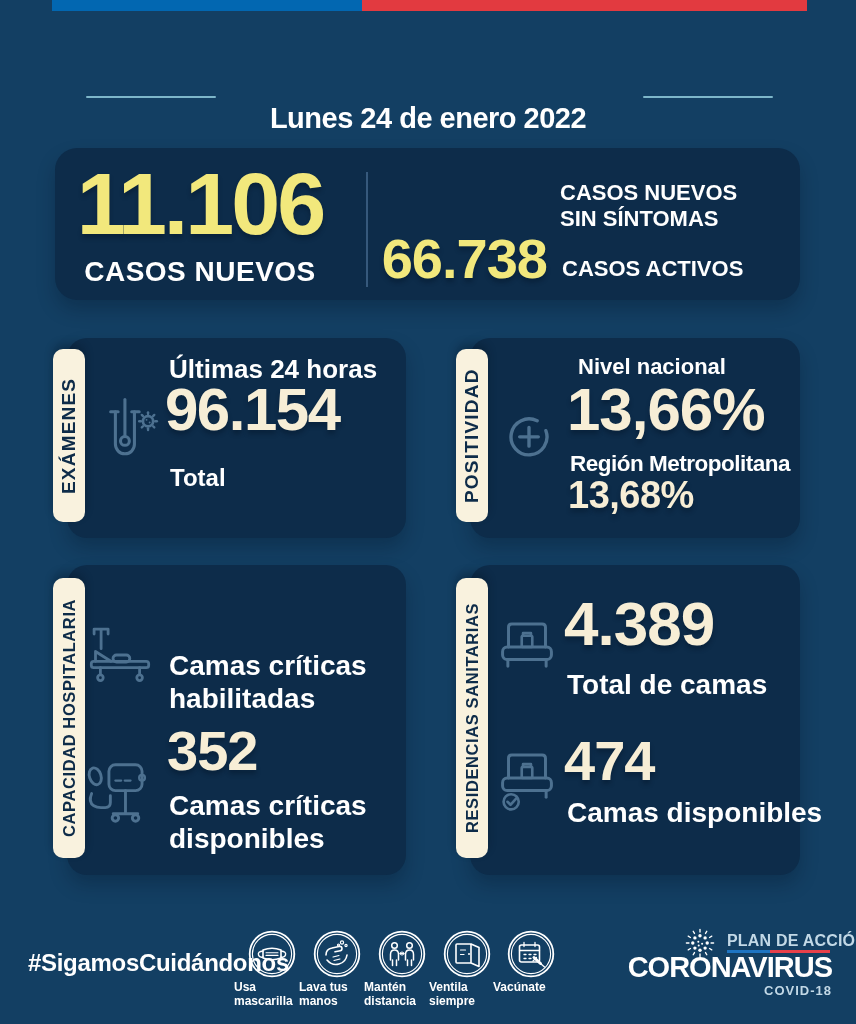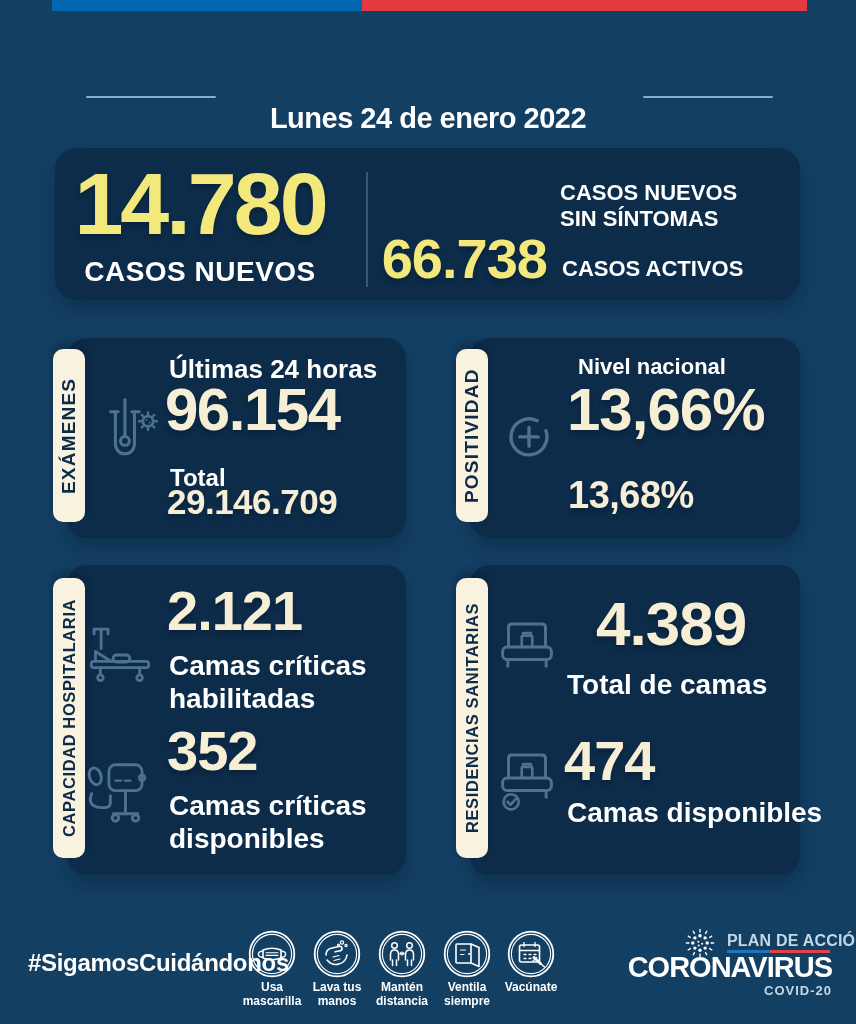--- a/index.html
+++ b/index.html
@@ -43,21 +43,21 @@
   .pre{white-space:pre-line;}
   .vdiv{position:absolute;left:311px;top:24px;width:2px;height:115px;background:var(--divider);}
   .right{text-align:right;}
   .center{text-align:center;}
   .icon-slate{color:var(--slate);position:absolute;}
   .icon-slate svg{width:100%;height:100%;}
   
   .hashtag{position:absolute;left:28px;top:949px;font-size:24px;color:var(--white);letter-spacing:-0.3px;}
   .measure{position:absolute;top:930px;width:76px;color:var(--white);}
   .measure svg{display:block;margin:0 auto;width:48px;height:48px;}
-  .measure .mlabel{display:block;margin-top:3px;text-align:center;font-size:12px;line-height:13.5px;color:var(--white);}
+  .measure .mlabel{display:block;margin-top:3px;font-size:12px;line-height:13.5px;color:var(--white);}
   .m0{left:234px;} .m1{left:299px;} .m2{left:364px;} .m3{left:429px;} .m4{left:493px;}
   .logo-virus{position:absolute;left:683px;top:926px;width:34px;height:34px;color:var(--white);}
   .logo-plan{position:absolute;left:727px;top:932px;font-size:16px;color:var(--muted);letter-spacing:.2px;white-space:nowrap;}
   .logo-ul{position:absolute;top:950px;height:3px;}
   .logo-ul.b{left:727px;width:43px;background:var(--ul-blue);}
   .logo-ul.r{left:770px;width:60px;background:var(--ul-red);}
   .logo-brand{position:absolute;right:24px;top:951px;font-size:29px;color:var(--white);letter-spacing:-1px;white-space:nowrap;}
   .logo-sub{position:absolute;right:24px;top:983px;font-size:13px;color:var(--muted);letter-spacing:1px;}
   svg{overflow:visible;}
   svg .st{fill:none;stroke:currentColor;stroke-linecap:round;stroke-linejoin:round;}
@@ -68,21 +68,21 @@
 <div class="page">
 
   <div class="bar blue"></div>
   <div class="bar red"></div>
 
   <div class="hline l"></div>
   <div class="subtitle">Lunes 24 de enero 2022</div>
   <div class="hline r"></div>
 
   <section class="card card-main">
-    <div class="abs num y center" style="left:10px;top:12px;width:270px;font-size:88px;letter-spacing:-3px;">14.780</div>
+    <div class="abs num y center" style="left:10px;top:12px;width:270px;font-size:88px;letter-spacing:-3px;">11.106</div>
     <div class="abs wlabel center" style="left:10px;top:108px;width:270px;font-size:28px;letter-spacing:.5px;">CASOS NUEVOS</div>
     <div class="vdiv"></div>
     <div class="abs wlabel pre" style="left:505px;top:32px;font-size:22px;">CASOS NUEVOS
 SIN SÍNTOMAS</div>
     <div class="abs num y right" style="left:280px;top:83px;width:212px;font-size:56px;letter-spacing:-1px;">66.738</div>
     <div class="abs wlabel" style="left:507px;top:108px;font-size:22px;">CASOS ACTIVOS</div>
   </section>
 
   <section class="card card-exam">
     <div class="tab short">EXÁMENES</div>
@@ -103,50 +103,49 @@
           <line x1="78" y1="29.5" x2="78" y2="27" transform="rotate(270 78 40)"></line>
           <line x1="78" y1="29.5" x2="78" y2="27" transform="rotate(315 78 40)"></line>
         </g>
         <circle cx="75.8" cy="38" r="1.4" fill="currentColor"></circle>
         <circle cx="80.4" cy="42" r="1.4" fill="currentColor"></circle>
       </svg>
     </div>
     <div class="abs wlabel" style="left:102px;top:16px;font-size:26px;">Últimas 24 horas</div>
     <div class="abs num" style="left:98px;top:42px;font-size:60px;letter-spacing:-1.5px;">96.154</div>
     <div class="abs wlabel" style="left:103px;top:126px;font-size:24px;">Total</div>
-    <div class="abs num" style="left:100px;top:146px;font-size:35px;letter-spacing:-0.5px;">29.146.709</div>
   </section>
 
   <section class="card card-pos">
     <div class="tab short">POSITIVIDAD</div>
     <div class="icon-slate" style="left:28px;top:66px;width:62px;height:62px;">
       <svg viewBox="0 0 100 100">
         <path class="st" stroke-width="5.5" d="M77.25 43.08 A29 29 0 1 1 63.17 27.16"></path>
         <path class="st" stroke-width="5.5" d="M35 53 H65 M50 38 V68"></path>
       </svg>
     </div>
     <div class="abs wlabel" style="left:100px;top:16px;font-size:22px;margin-left:8px;">Nivel nacional</div>
     <div class="abs num" style="left:97px;top:42px;font-size:60px;letter-spacing:-1px;">13,66%</div>
+    <div class="abs wlabel" style="left:100px;top:113px;font-size:22.5px;letter-spacing:-0.5px;">Región Metropolitana</div>
     <div class="abs num" style="left:98px;top:138px;font-size:38px;letter-spacing:-0.5px;">13,68%</div>
   </section>
 
   <section class="card card-cap">
     <div class="tab tall">CAPACIDAD HOSPITALARIA</div>
     <div class="icon-slate" style="left:18px;top:57px;width:70px;height:66px;">
       <svg viewBox="0 0 100 90">
         <path class="st" stroke-width="4" d="M13 8 H33 M13 8 V15 M33 8 V15 M23 8 V36"></path>
         <path class="st" stroke-width="4" d="M15 54 V40 L37 54"></path>
         <rect class="st" stroke-width="4" x="40" y="45" width="24" height="10" rx="5"></rect>
         <rect class="st" stroke-width="4" x="9" y="54" width="82" height="9" rx="3.5"></rect>
         <path class="st" stroke-width="4" d="M22 63 V73 M78 63 V73"></path>
         <circle class="st" stroke-width="4" cx="22" cy="77.5" r="4"></circle>
         <circle class="st" stroke-width="4" cx="78" cy="77.5" r="4"></circle>
       </svg>
     </div>
-    <div class="abs num" style="left:100px;top:18px;font-size:56px;letter-spacing:-1px;">2.121</div>
     <div class="abs wlabel pre" style="left:102px;top:84px;font-size:28px;line-height:33px;">Camas críticas
 habilitadas</div>
     <div class="icon-slate" style="left:16px;top:192px;width:72px;height:76px;">
       <svg viewBox="0 0 100 100">
         <rect class="st" stroke-width="4" x="36" y="8" width="46" height="36" rx="9"></rect>
         <path class="st" stroke-width="3.2" d="M45 30 h8 M58 30 h8"></path>
         <circle class="st" stroke-width="3.2" cx="82" cy="26" r="4"></circle>
         <ellipse class="st" stroke-width="4" cx="17" cy="24" rx="8" ry="12" transform="rotate(-18 17 24)"></ellipse>
         <path class="st" stroke-width="4" d="M12 48 q-5 12 3 17 q4 2.5 10 2.5 h6 q7 0 7 -7 V51"></path>
         <path class="st" stroke-width="4" d="M59 44 V76 M42 76 H76"></path>
@@ -163,21 +162,21 @@
     <div class="tab tall">RESIDENCIAS SANITARIAS</div>
     <div class="icon-slate" style="left:24px;top:48px;width:66px;height:70px;">
       <svg viewBox="0 0 100 95">
         <path class="st" stroke-width="4.5" d="M22 46 V16 q0-5 5-5 h46 q5 0 5 5 V46"></path>
         <path class="st" stroke-width="4" d="M44 29 v-4 h12 v4"></path>
         <rect class="st" stroke-width="4" x="42" y="29" width="16" height="17" rx="2"></rect>
         <rect class="st" stroke-width="4.5" x="13" y="46" width="74" height="19" rx="7"></rect>
         <path class="st" stroke-width="4.5" d="M21 65 V75 M79 65 V75"></path>
       </svg>
     </div>
-    <div class="abs num" style="left:94px;top:28px;font-size:62px;letter-spacing:-1px;margin-left:32px;">4.389</div>
+    <div class="abs num" style="left:94px;top:28px;font-size:62px;letter-spacing:-1px;">4.389</div>
     <div class="abs wlabel" style="left:97px;top:104px;font-size:28px;">Total de camas</div>
     <div class="icon-slate" style="left:24px;top:172px;width:66px;height:90px;">
       <svg viewBox="0 0 100 100">
         <path class="st" stroke-width="4.5" d="M22 44 V14 q0-5 5-5 h46 q5 0 5 5 V44"></path>
         <path class="st" stroke-width="4" d="M44 27 v-4 h12 v4"></path>
         <rect class="st" stroke-width="4" x="42" y="27" width="16" height="17" rx="2"></rect>
         <rect class="st" stroke-width="4.5" x="13" y="44" width="74" height="19" rx="7"></rect>
         <path class="st" stroke-width="4.5" d="M79 63 V73"></path>
         <circle class="st" stroke-width="4" cx="26" cy="80" r="11.5"></circle>
         <path class="st" stroke-width="4" d="M20.5 80 l4.5 4.5 l9.5 -10.5"></path>
@@ -285,15 +284,15 @@
         <circle cx="18" cy="18.5" r="1.2"></circle>
           <circle cx="22.5" cy="21" r="1.2"></circle>
           <circle cx="18.5" cy="23" r="1.2"></circle>
       </g>
     </svg>
   </div>
   <div class="logo-plan">PLAN DE ACCIÓN</div>
   <div class="logo-ul b"></div>
   <div class="logo-ul r"></div>
   <div class="logo-brand">CORONAVIRUS</div>
-  <div class="logo-sub">COVID-20</div>
+  <div class="logo-sub">COVID-18</div>
 
 </div>
 
 </body></html>

